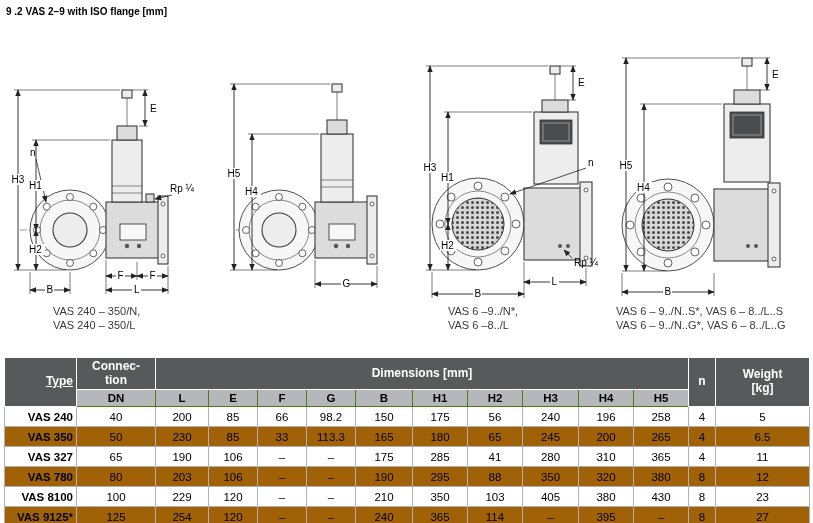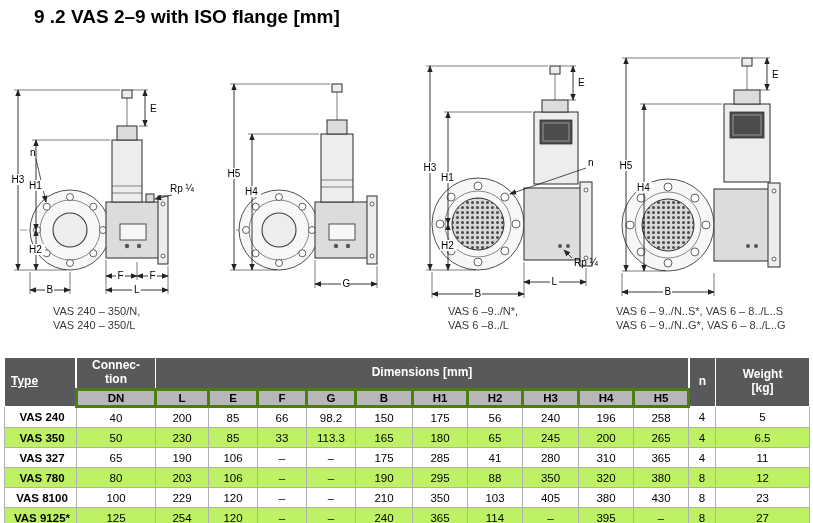--- a/index.html
+++ b/index.html
@@ -1,20 +1,20 @@
 <!DOCTYPE html>
 <html><head>
 <meta charset="utf-8">
 <style>
   html,body { margin:0; padding:0; }
   body {
     width:813px; height:523px; position:relative; background:#fff;
     font-family:"Liberation Sans", sans-serif; overflow:hidden; color:#000;
   }
-  .title { position:absolute; left:6px; top:6px; font-size:19px; font-weight:bold;margin-left:28px; }
+  .title { position:absolute; left:6px; top:6px; font-size:10px; font-weight:bold; }
 
   .figs { position:absolute; top:40px; left:0; width:813px; height:312px; }
   .fig { position:absolute; top:0; }
   .fig1 { left:8px;   width:200px; }
   .fig2 { left:224px; width:180px; }
   .fig3 { left:420px; width:195px; }
   .fig4 { left:616px; width:192px; }
   .caption { text-align:left; font-size:11px; color:#3a3a3a; line-height:1.3; margin-top:2px; }
   .fig1 .caption { transform:translateX(45px); }
   .fig3 .caption { transform:translateX(28px); }
@@ -38,30 +38,30 @@
 
   table.tbl {
     position:absolute; left:4px; top:357px; width:805px;
     border-collapse:collapse; table-layout:fixed; font-size:11.5px;
   }
   .tbl th, .tbl td { padding:0 3px; overflow:hidden; }
   .tbl th.hdr {
     background:#58595b; color:#fff; font-weight:bold; border:1px solid #fff;
     font-size:12px; vertical-align:middle; text-align:center; white-space:pre-line; line-height:1.15;
   }
-  .tbl th.hdr.left { text-align:left; padding-left:6px;text-decoration:underline; }
+  .tbl th.hdr.left { text-align:right; padding-left:6px;text-decoration:underline; }
   .tbl tr.hrow1 { height:32px; }
   .tbl tr.hrow2 { height:17px; }
   .tbl th.sub {
-    background:#b5b7ba; color:#000; font-weight:bold; border:3px solid #4d7c0f;
+    background:#b5b7ba; color:#000; font-weight:bold; border:1px solid #4d7c0f;
     text-align:center; font-size:11.5px;
   }
   .tbl td { border:1px solid #aeb0b3; text-align:center; height:19px; }
-  .tbl td.type { text-align:center; padding-left:6px; font-weight:bold; }
-  .tbl tr.alt { background:#bef264; }
+  .tbl td.type { text-align:right; padding-left:6px; font-weight:bold; }
+  .tbl tr.alt { background:#a16207; }
 </style>
 </head>
 <body>
 
 <svg width="0" height="0" style="position:absolute" aria-hidden="true">
   <defs>
     <marker id="arw" viewBox="0 0 10 10" refX="9" refY="5" markerWidth="7" markerHeight="7" markerUnits="userSpaceOnUse" orient="auto-start-reverse">
       <path d="M0,1 L10,5 L0,9 z" fill="#222"></path>
     </marker>
     <pattern id="mesh" width="5" height="5" patternUnits="userSpaceOnUse">

